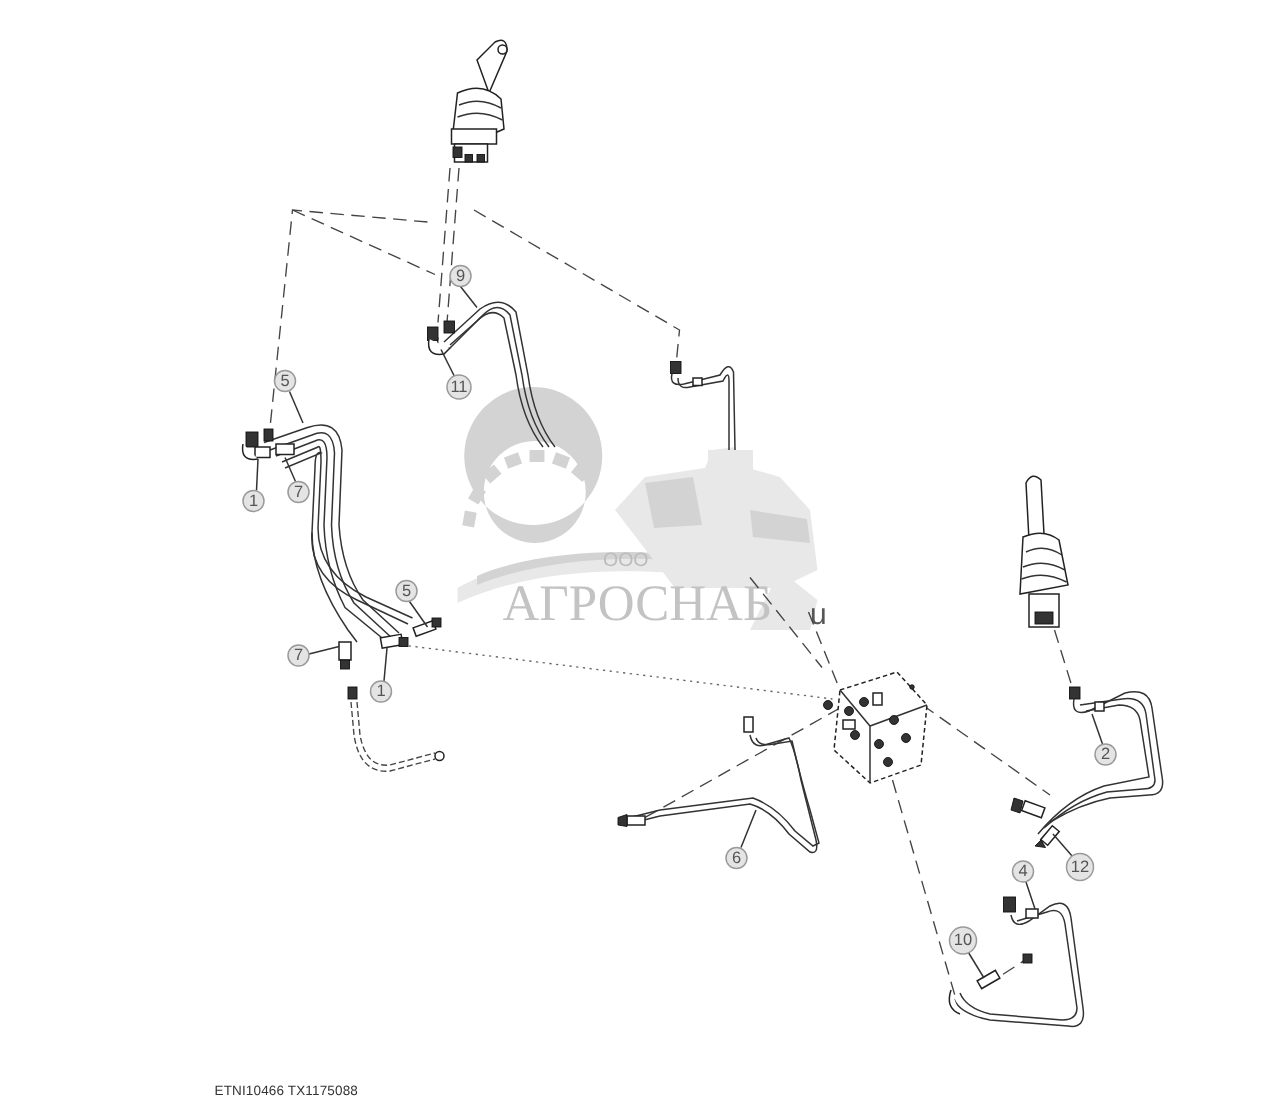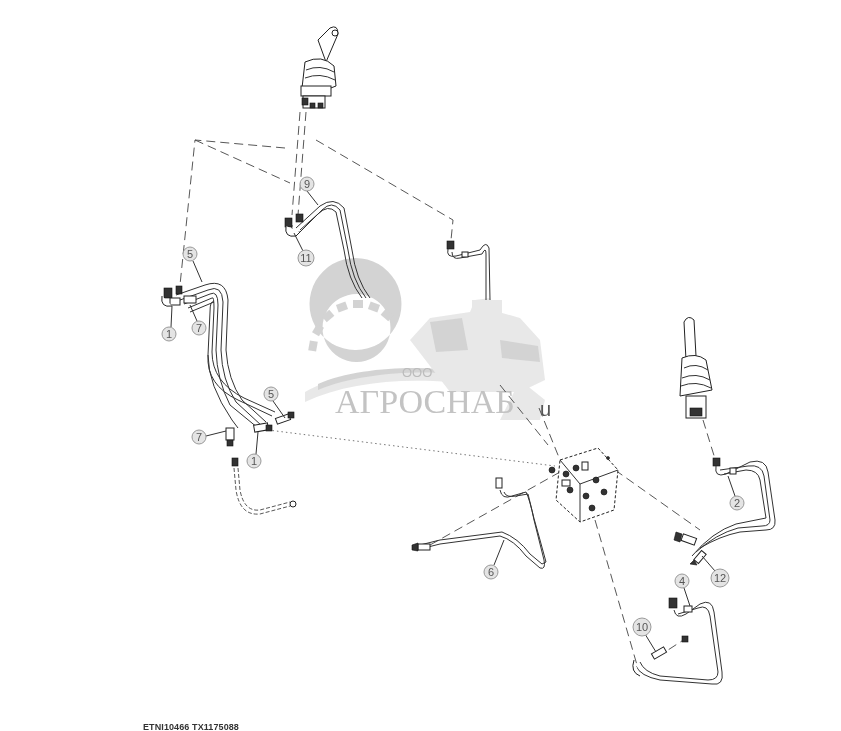--- a/index.html
+++ b/index.html
@@ -11,21 +11,21 @@
   .hose { stroke: #333; stroke-width: 1; fill: none; }
   .dash { stroke: #444; stroke-width: 0.9; fill: none; stroke-dasharray: 9 5; }
   .dot { stroke: #666; stroke-width: 0.9; fill: none; stroke-dasharray: 1.5 3; }
   .part { stroke: #222; stroke-width: 1; fill: #fff; }
   .part-dark { fill: #333; stroke: #111; stroke-width: 0.6; }
   .wm { fill: #cfcfcf; }
   .wm-light { fill: #e6e6e6; }
   .wm-text { font-family: "Liberation Serif", serif; font-size: 34px; fill: #bdbdbd; }
   .wm-ooo { font-family: "Liberation Sans", sans-serif; font-size: 13px; fill: #b5b5b5; }
   .wm-suffix { font-family: "Liberation Sans", sans-serif; font-size: 20px; fill: #444; }
-  #footer-code { position: absolute; left: 143px; top: 722px; font-size: 9px; color: #333; letter-spacing: 0.1px; white-space: nowrap; font-weight: bold; }
+  #footer-code { position: absolute; left: 143px; top: 722px; font-size: 9px; color: #333; letter-spacing: 0.1px; white-space: nowrap; }
 </style>
 </head>
 <body>
 
 <svg id="diagram" viewBox="0 0 841 731" xmlns="http://www.w3.org/2000/svg">
 
   <g opacity="0.9">
 
     <g>
       <path class="wm" d="M356,350 a46,46 0 1 0 -1,0 z M356,362 a34,34 0 1 1 1,0 z" transform="translate(0,0)"></path>

